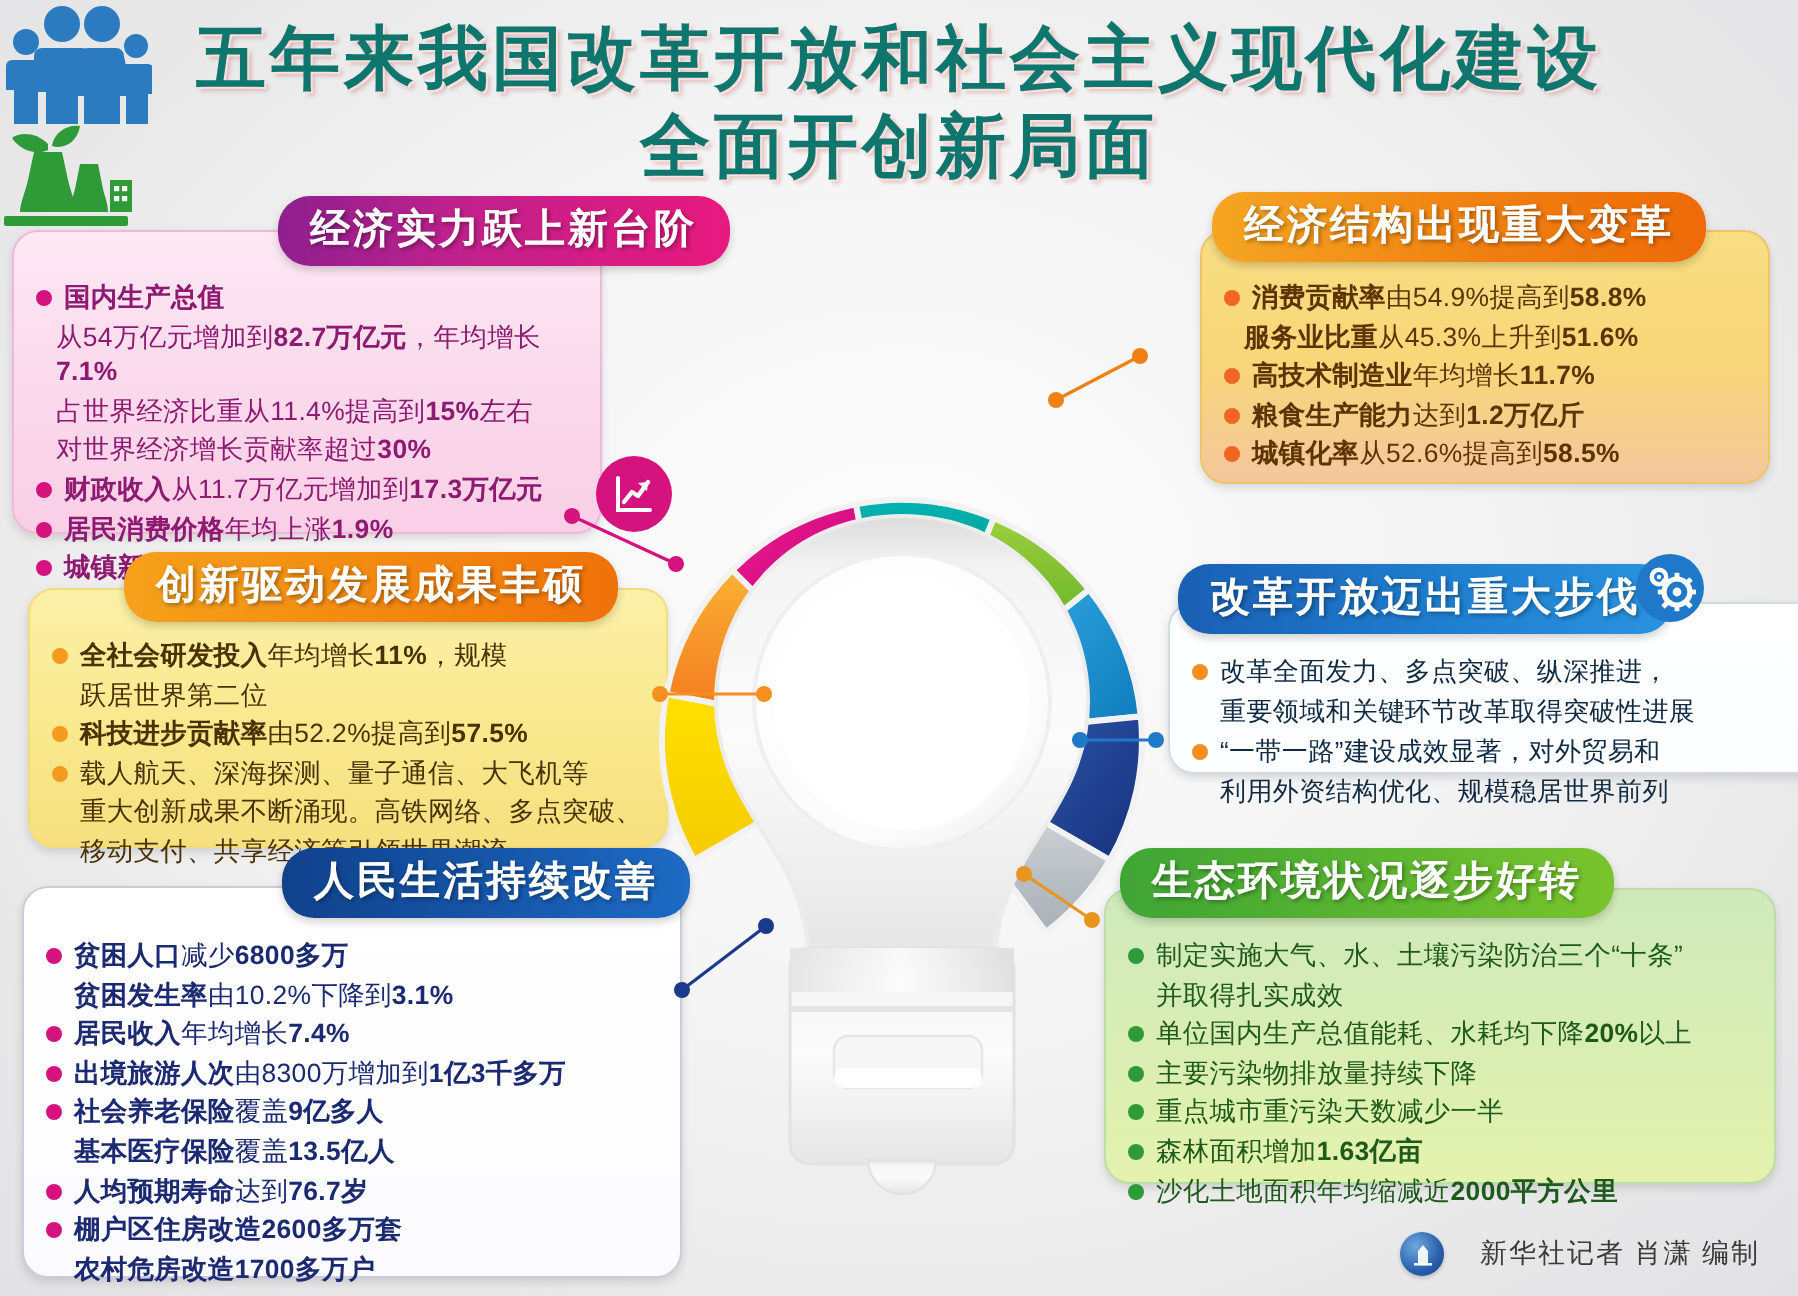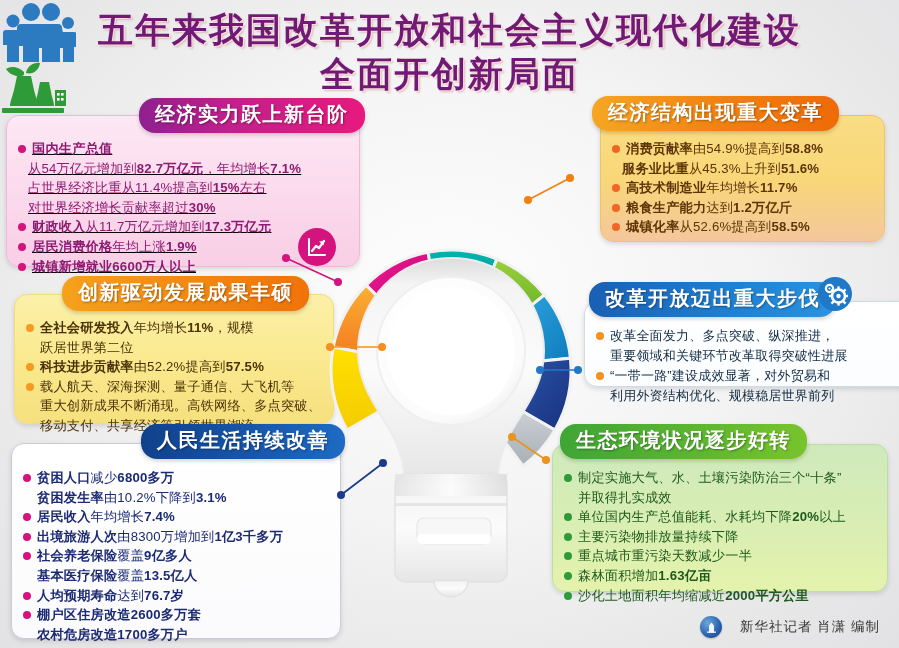--- a/index.html
+++ b/index.html
@@ -13,21 +13,21 @@
     background: radial-gradient(ellipse at 50% 45%, #fdfdfd 0%, #f4f4f4 45%, #e9e9ea 75%, #e2e2e4 100%);
   }
 
   
   #title-block {
     position: absolute; top: 8px; left: 0; width: 899px;
     text-align: center;
   }
   #title-block .tline {
     font-size: 35px; line-height: 44px; font-weight: bold;
-    color: #701a75; letter-spacing: 2px;
+    color: #0f766e; letter-spacing: 2px;
     text-shadow: 1px 1px 0 #ffdede, 2px 2px 2px rgba(150,0,0,0.22);
     font-family: "DejaVu Sans", "Liberation Sans", sans-serif;
   }
 
   
   .panel { position: absolute; }
   .badge {
     position: absolute; z-index: 6;
     padding: 4px 16px 6px 16px;
     border-radius: 16px;
@@ -60,34 +60,33 @@
   }
   .k { font-weight: bold; }
 
   
   #p1 { left: 6px; top: 98px; width: 348px; }
   #p1 .badge {
     left: 133px; top: 0;
     background: linear-gradient(to right, #8f1f8f 0%, #c0218c 40%, #e8197e 100%);
   }
   #p1 .body-box {
-    left: 0; top: 17px; width: 354px; height: 152px;
+    left: 0; top: 17px; width: 295px; height: 152px;
     background: linear-gradient(to bottom, #fde8f4 0%, #fbd9ec 55%, #f9cfe6 100%);
     border: 1px solid #f0b7da;
-    text-decoration: underline;
   }
   #p1 ul.items { margin-top: 8px; }
   #p1 ul.items > li { color: #8e1a72; }
   #p1 ul.items > li::before { background: #d4137e; }
   #p1 .sub { padding-left: 11px; }
 
   
   #p2 { left: 576px; top: 96px; width: 310px; }
   #p2 .badge {
-    left: 16px; top: 0;
+    left: 30px; top: 0;
     background: linear-gradient(to right, #f5a623 0%, #f08010 55%, #ee6a08 100%);
   }
   #p2 .body-box {
     left: 24px; top: 19px; width: 285px; height: 127px;
     background: linear-gradient(to bottom, #f9dd84 0%, #f8d778 50%, #f4c79c 100%);
     border: 1px solid #eec46a;
   }
   #p2 ul.items { margin-top: 8px; }
   #p2 ul.items > li { color: #5d3406; }
   #p2 ul.items > li::before { background: #f26522; }

